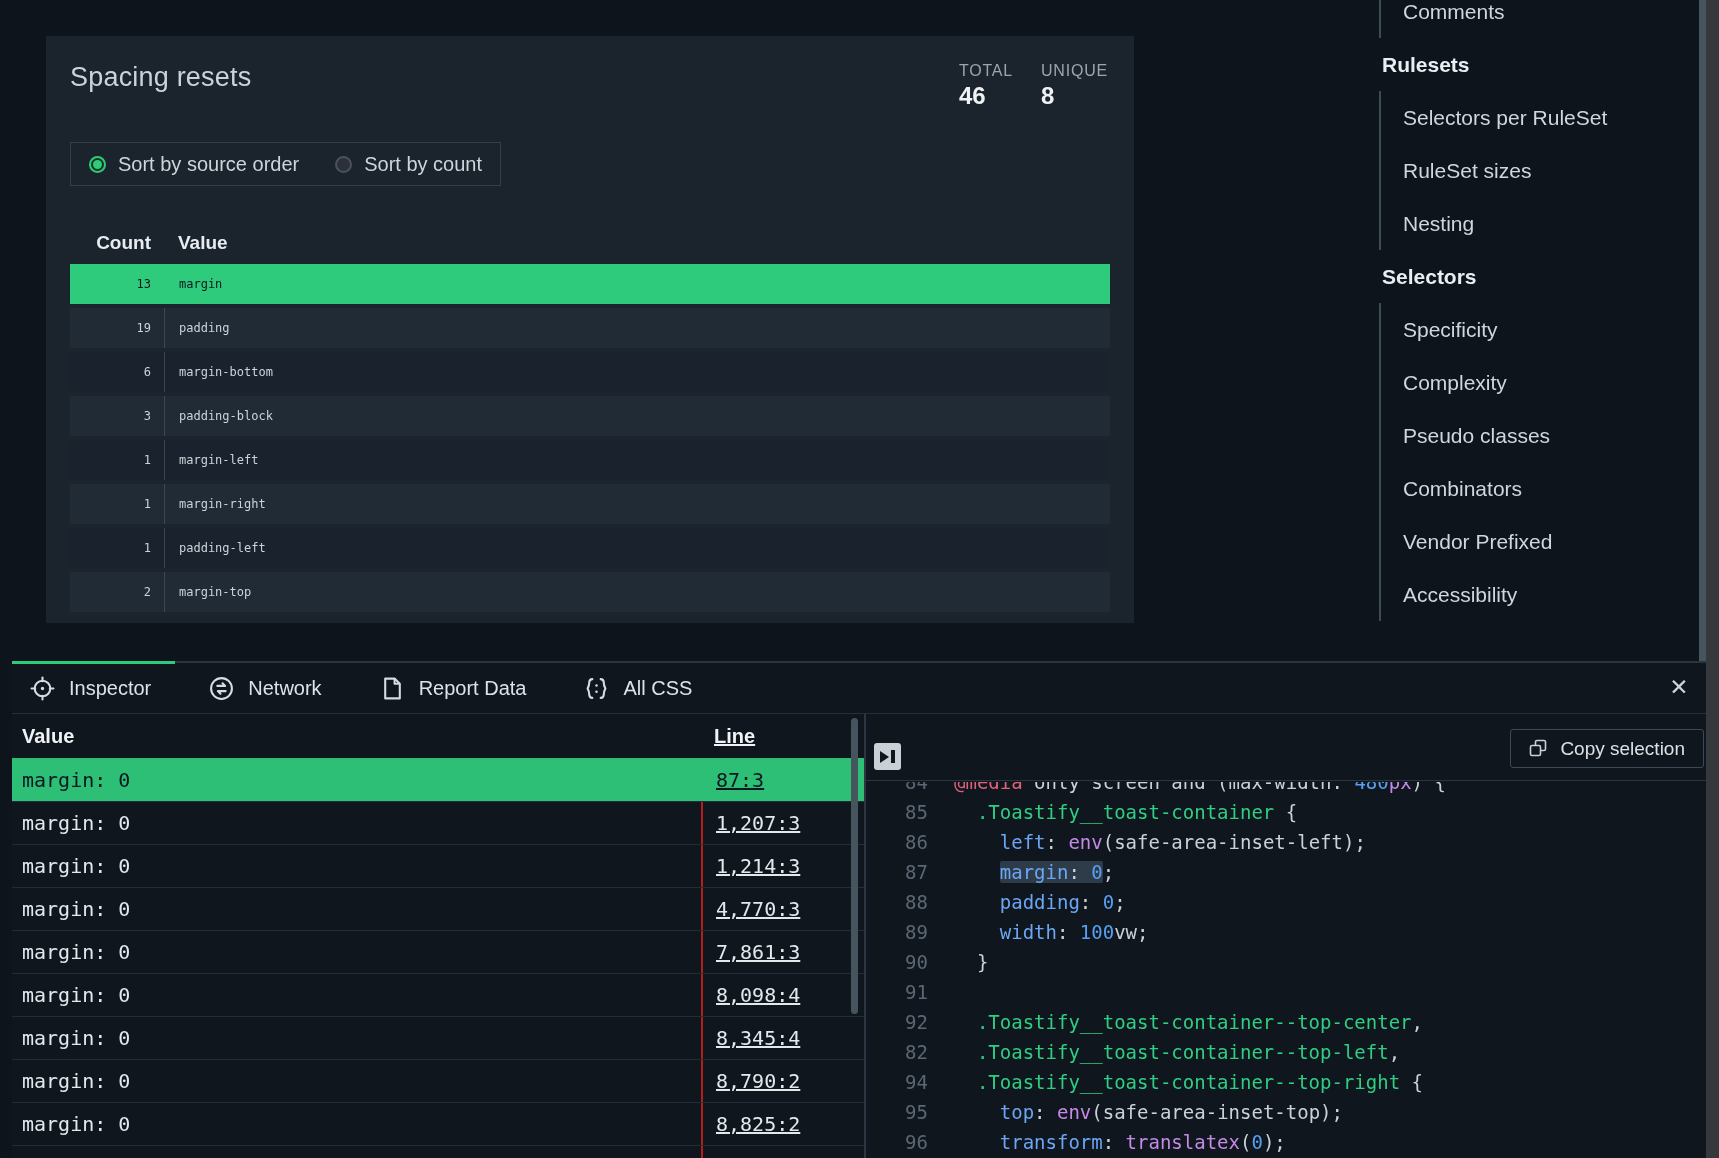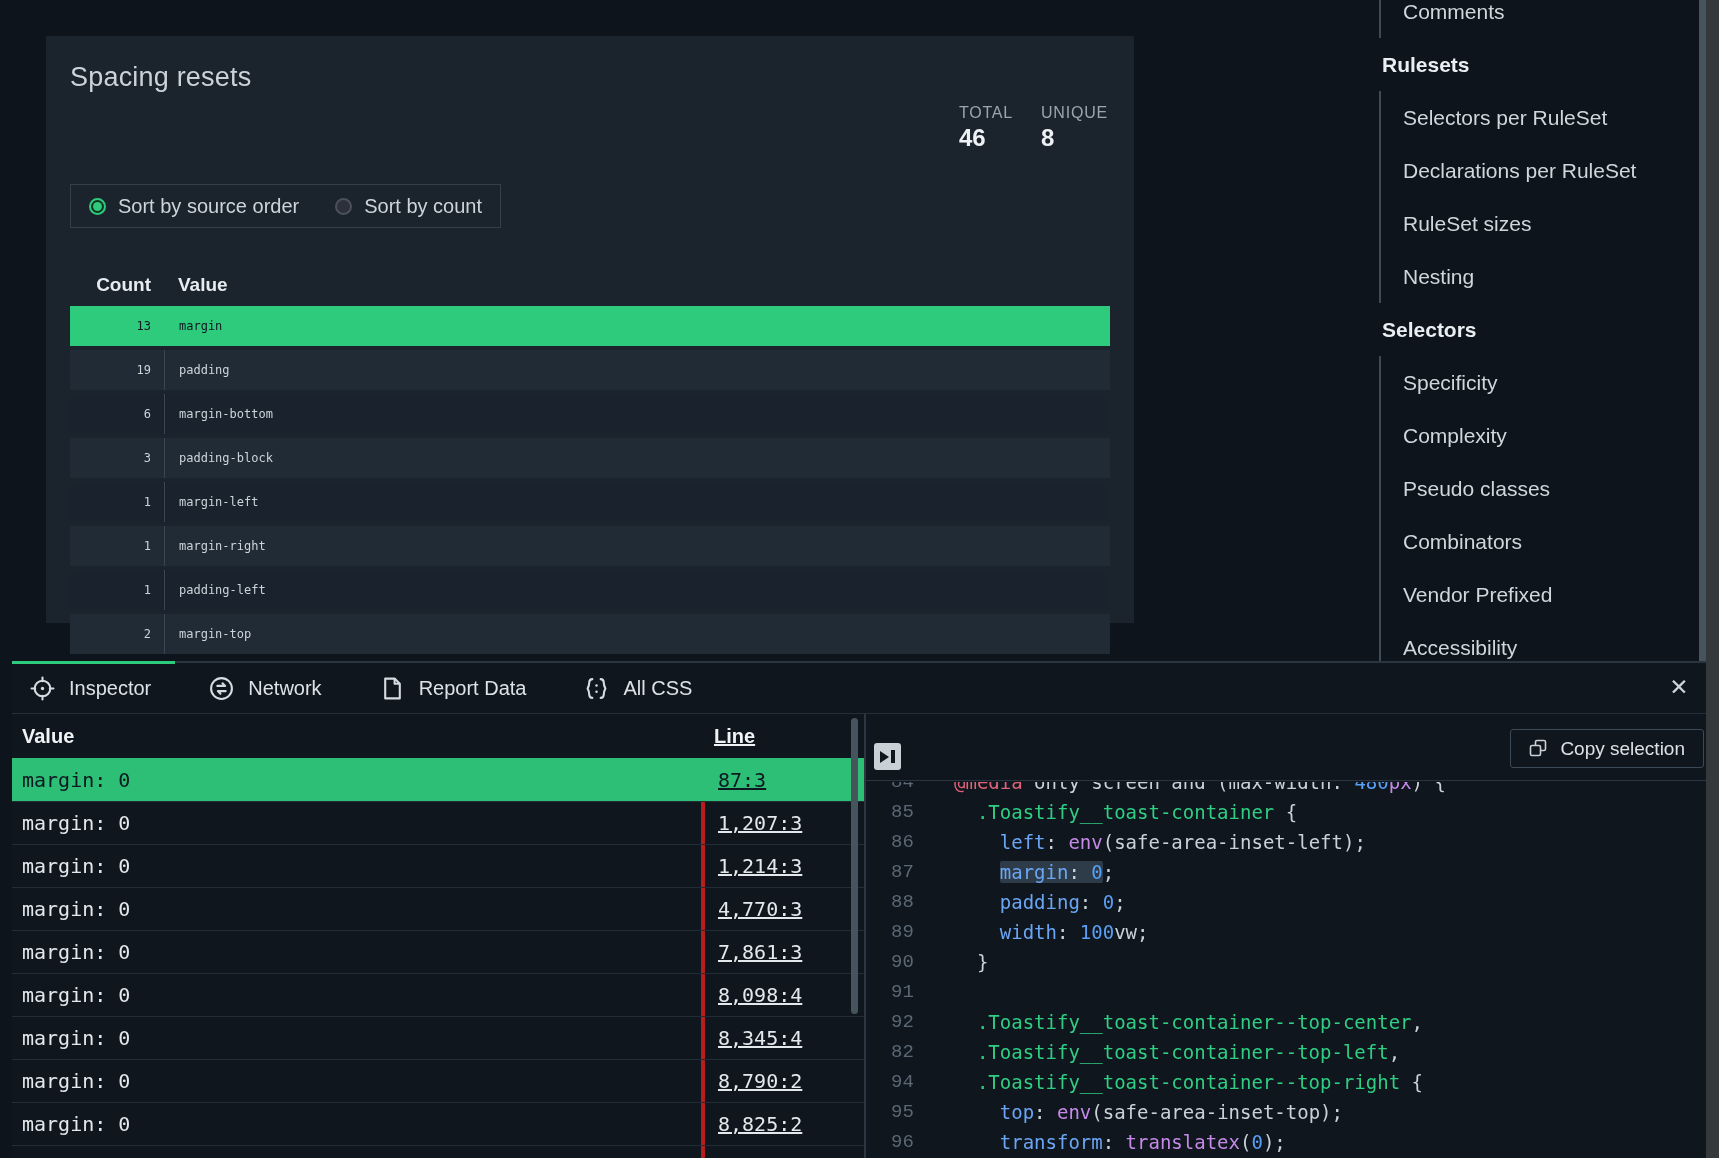--- a/index.html
+++ b/index.html
@@ -12,21 +12,21 @@
   }
   .mono { font-family:"DejaVu Sans Mono", monospace; }
 
   
   .card {
     position:absolute; left:46px; top:36px; width:1088px; height:587px;
     background:#1b242d; padding:26px 24px;
   }
   .card-header { display:flex; justify-content:space-between; align-items:flex-start; }
   .card-title { font-size:27px; font-weight:400; color:#cbd2d8; letter-spacing:.2px; }
-  .stats { display:flex; gap:28px; padding-right:2px;margin-top:42px; }
+  .stats { display:flex; gap:28px; padding-right:2px; }
   .stat { display:flex; flex-direction:column; }
   .stat-label { font-size:16px; color:#9aa5ae; letter-spacing:.8px; }
   .stat-value { font-size:24px; font-weight:bold; color:#eef2f5; margin-top:2px; }
 
   .radio-group {
     margin-top:32px; display:inline-flex; align-items:center; gap:36px;
     border:1px solid #343f4b; padding:9px 18px; height:44px;
   }
   .radio-option { display:inline-flex; align-items:center; gap:12px; font-size:20px; color:#cdd4da; cursor:pointer; }
   .radio-circle { width:17px; height:17px; border-radius:50%; position:relative; }
@@ -73,21 +73,21 @@
 
   .panel-body { position:absolute; left:0; top:53px; width:100%; height:444px; display:flex; }
 
   
   .itable { width:854px; position:relative; border-right:2px solid #2b3642; }
   .itable-header { display:flex; height:44px; align-items:center; font-size:20px; font-weight:bold; color:#f0f3f6; }
   .itable-header .h-value { flex:1; padding-left:10px; }
   .itable-header .h-line  { width:163px; padding-left:13px; text-decoration:underline; cursor:pointer; }
   .itable-row { display:flex; height:43px; align-items:center; font-size:20px; border-top:1px solid #222d38; cursor:pointer;justify-content:space-between; }
   .itable-row .c-value { flex:1; padding-left:10px; color:#e2e8ec; }
-  .itable-row .c-line  { width:163px; padding-left:13px; align-self:stretch; display:flex; align-items:center; border-left:4px solid #b91c1c; }
+  .itable-row .c-line  { width:163px; padding-left:13px; align-self:stretch; display:flex; align-items:center; border-left:2px solid #b91c1c; }
   .itable-row .c-line a { color:#e2e8ec; text-decoration:underline; }
   .itable-row.selected { background:#2cbf75; border-top-color:#2cbf75; }
   .itable-row.selected .c-value { color:#0e1821; }
   .itable-row.selected .c-line { border-left-color:transparent; }
   .itable-row.selected .c-line a { color:#0e1821; }
   .itable-scroll-thumb { position:absolute; right:6px; top:4px; width:7px; height:296px; background:#46545e; border-radius:4px; }
 
   
   .code-panel { flex:1; position:relative; }
   .code-header { position:absolute; left:0; top:0; width:100%; height:67px; border-bottom:1px solid #2a3540; }
@@ -99,21 +99,21 @@
   .panel-toggle .bar { width:4px; height:13px; background:#10161d; }
   .copy-btn {
     position:absolute; right:27px; top:15px; height:39px; padding:0 18px;
     border:1px solid #3c4956; border-radius:3px; background:transparent;
     display:flex; align-items:center; gap:12px; font-size:19px; color:#dbe1e6;
     font-family:"Liberation Sans", sans-serif; cursor:pointer;
   }
   .code-area { position:absolute; left:0; top:68px; width:100%; height:376px; overflow:hidden; }
   .code-lines { margin-top:-15px; font-family:"DejaVu Sans Mono", monospace; font-size:19px; line-height:30px; }
   .code-line { display:flex; white-space:pre; }
-  .code-line .lnum { width:37px; margin-left:25px; margin-right:26px; color:#5b6774; flex:none;font-family:Liberation Mono, monospace; }
+  .code-line .lnum { width:37px; margin-left:25px; margin-right:26px; text-align:right; color:#5b6774; flex:none; }
   .tok-fg { color:#c9d2da; } .tok-blue { color:#6ba6f5; } .tok-green { color:#2fce83; }
   .tok-purple { color:#c58ae8; } .tok-red { color:#e0627a; } .tok-num { color:#58a0f5; }
   .hl { background:#2e3c4a; border-radius:2px; }
   .code-scroll-thumb { position:absolute; right:16px; top:5px; width:7px; height:371px; background:#46545e; border-radius:4px; }
 </style>
 </head>
 <body>
 
 <div class="card">
   <div class="card-header">
@@ -178,21 +178,20 @@
           <div class="cell-value">margin-top</div>
         </div>
       </div>
   </div>
 </div>
 
 <div class="sidebar" id="sidebar">
     <div class="side-row item">Comments</div>
     <div class="side-row header">Rulesets</div>
     <div class="side-row item">Selectors per RuleSet</div>
-    <div class="side-row item">Declarations per RuleSet</div>
     <div class="side-row item">RuleSet sizes</div>
     <div class="side-row item">Nesting</div>
     <div class="side-row header">Selectors</div>
     <div class="side-row item">Specificity</div>
     <div class="side-row item">Complexity</div>
     <div class="side-row item">Pseudo classes</div>
     <div class="side-row item">Combinators</div>
     <div class="side-row item">Vendor Prefixed</div>
     <div class="side-row item">Accessibility</div>
   </div>

